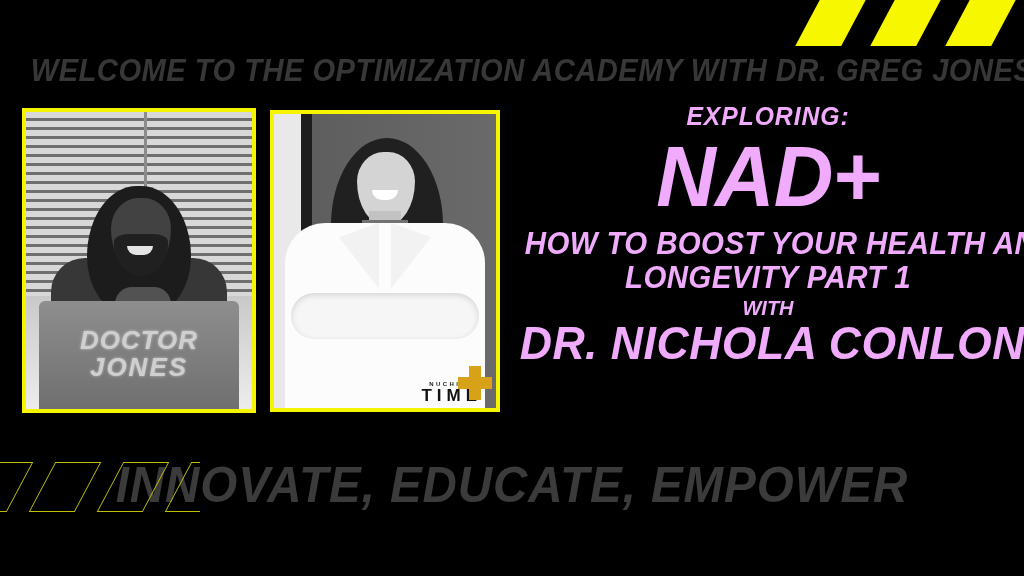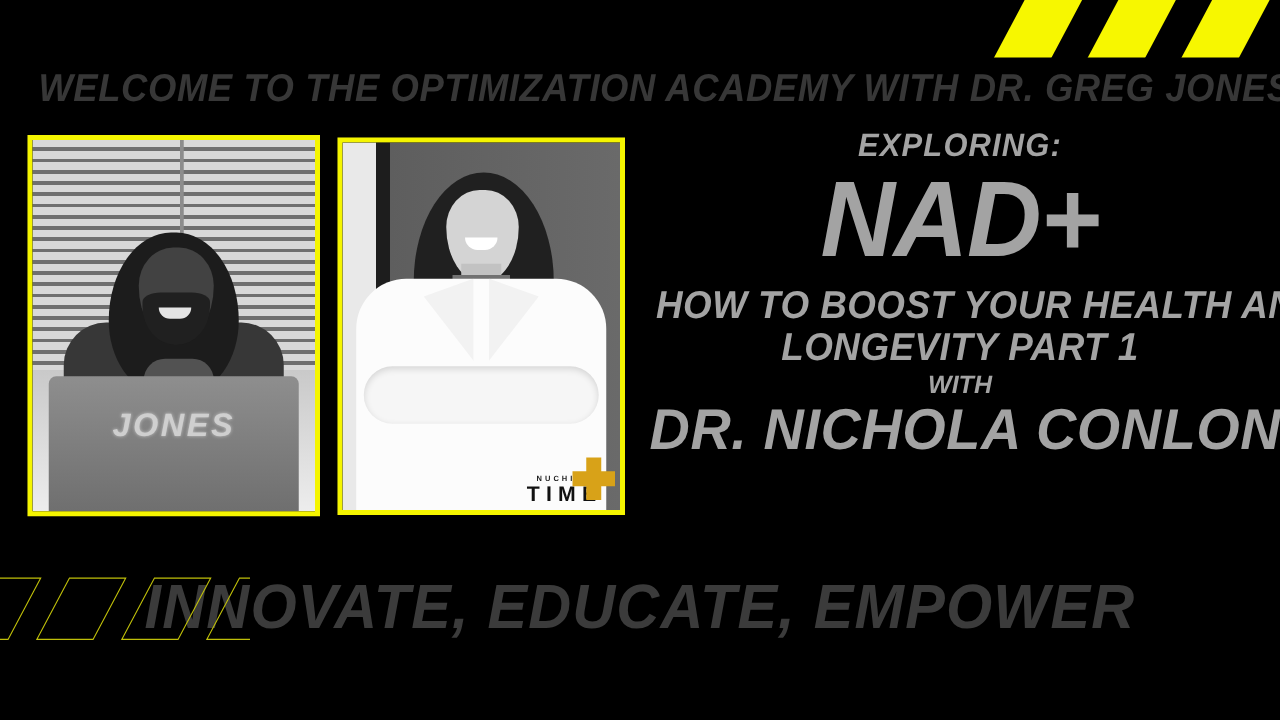--- a/index.html
+++ b/index.html
@@ -342,21 +342,21 @@
     left: 0; top: 11px; width: 34px; height: 12px;
   }
 
   
   .title-stack {
     position: absolute;
     left: 512px;
     top: 102px;
     width: 512px;
     text-align: center;
-    color: #a3a3a3;
+    color: #f0abfc;
   }
   .t-exploring {
     font-size: 26px;
     font-weight: bold;
     font-style: italic;
     letter-spacing: 1px;
     line-height: 1.1;
     transform: scaleX(0.95);
   }
   .t-nad {
@@ -416,20 +416,21 @@
       <div class="wall-lower"></div>
       <div class="person-l-suit"></div>
       <div class="person-l-shirt"></div>
       <div class="person-l-hair"></div>
       <div class="person-l-face"></div>
       <div class="person-l-beard"></div>
       <div class="person-l-smile"></div>
       <div class="person-l-hands"></div>
       <div class="laptop">
         <div class="laptop-logo">
+          <div class="l1">DOCTOR</div>
           <div class="l2">JONES</div>
         </div>
       </div>
     </div>
   </div>
 
   <div class="photo-card" id="card-right">
     <div class="photo-inner">
       <div class="rwall"></div>
       <div class="person-r-hair"></div>

